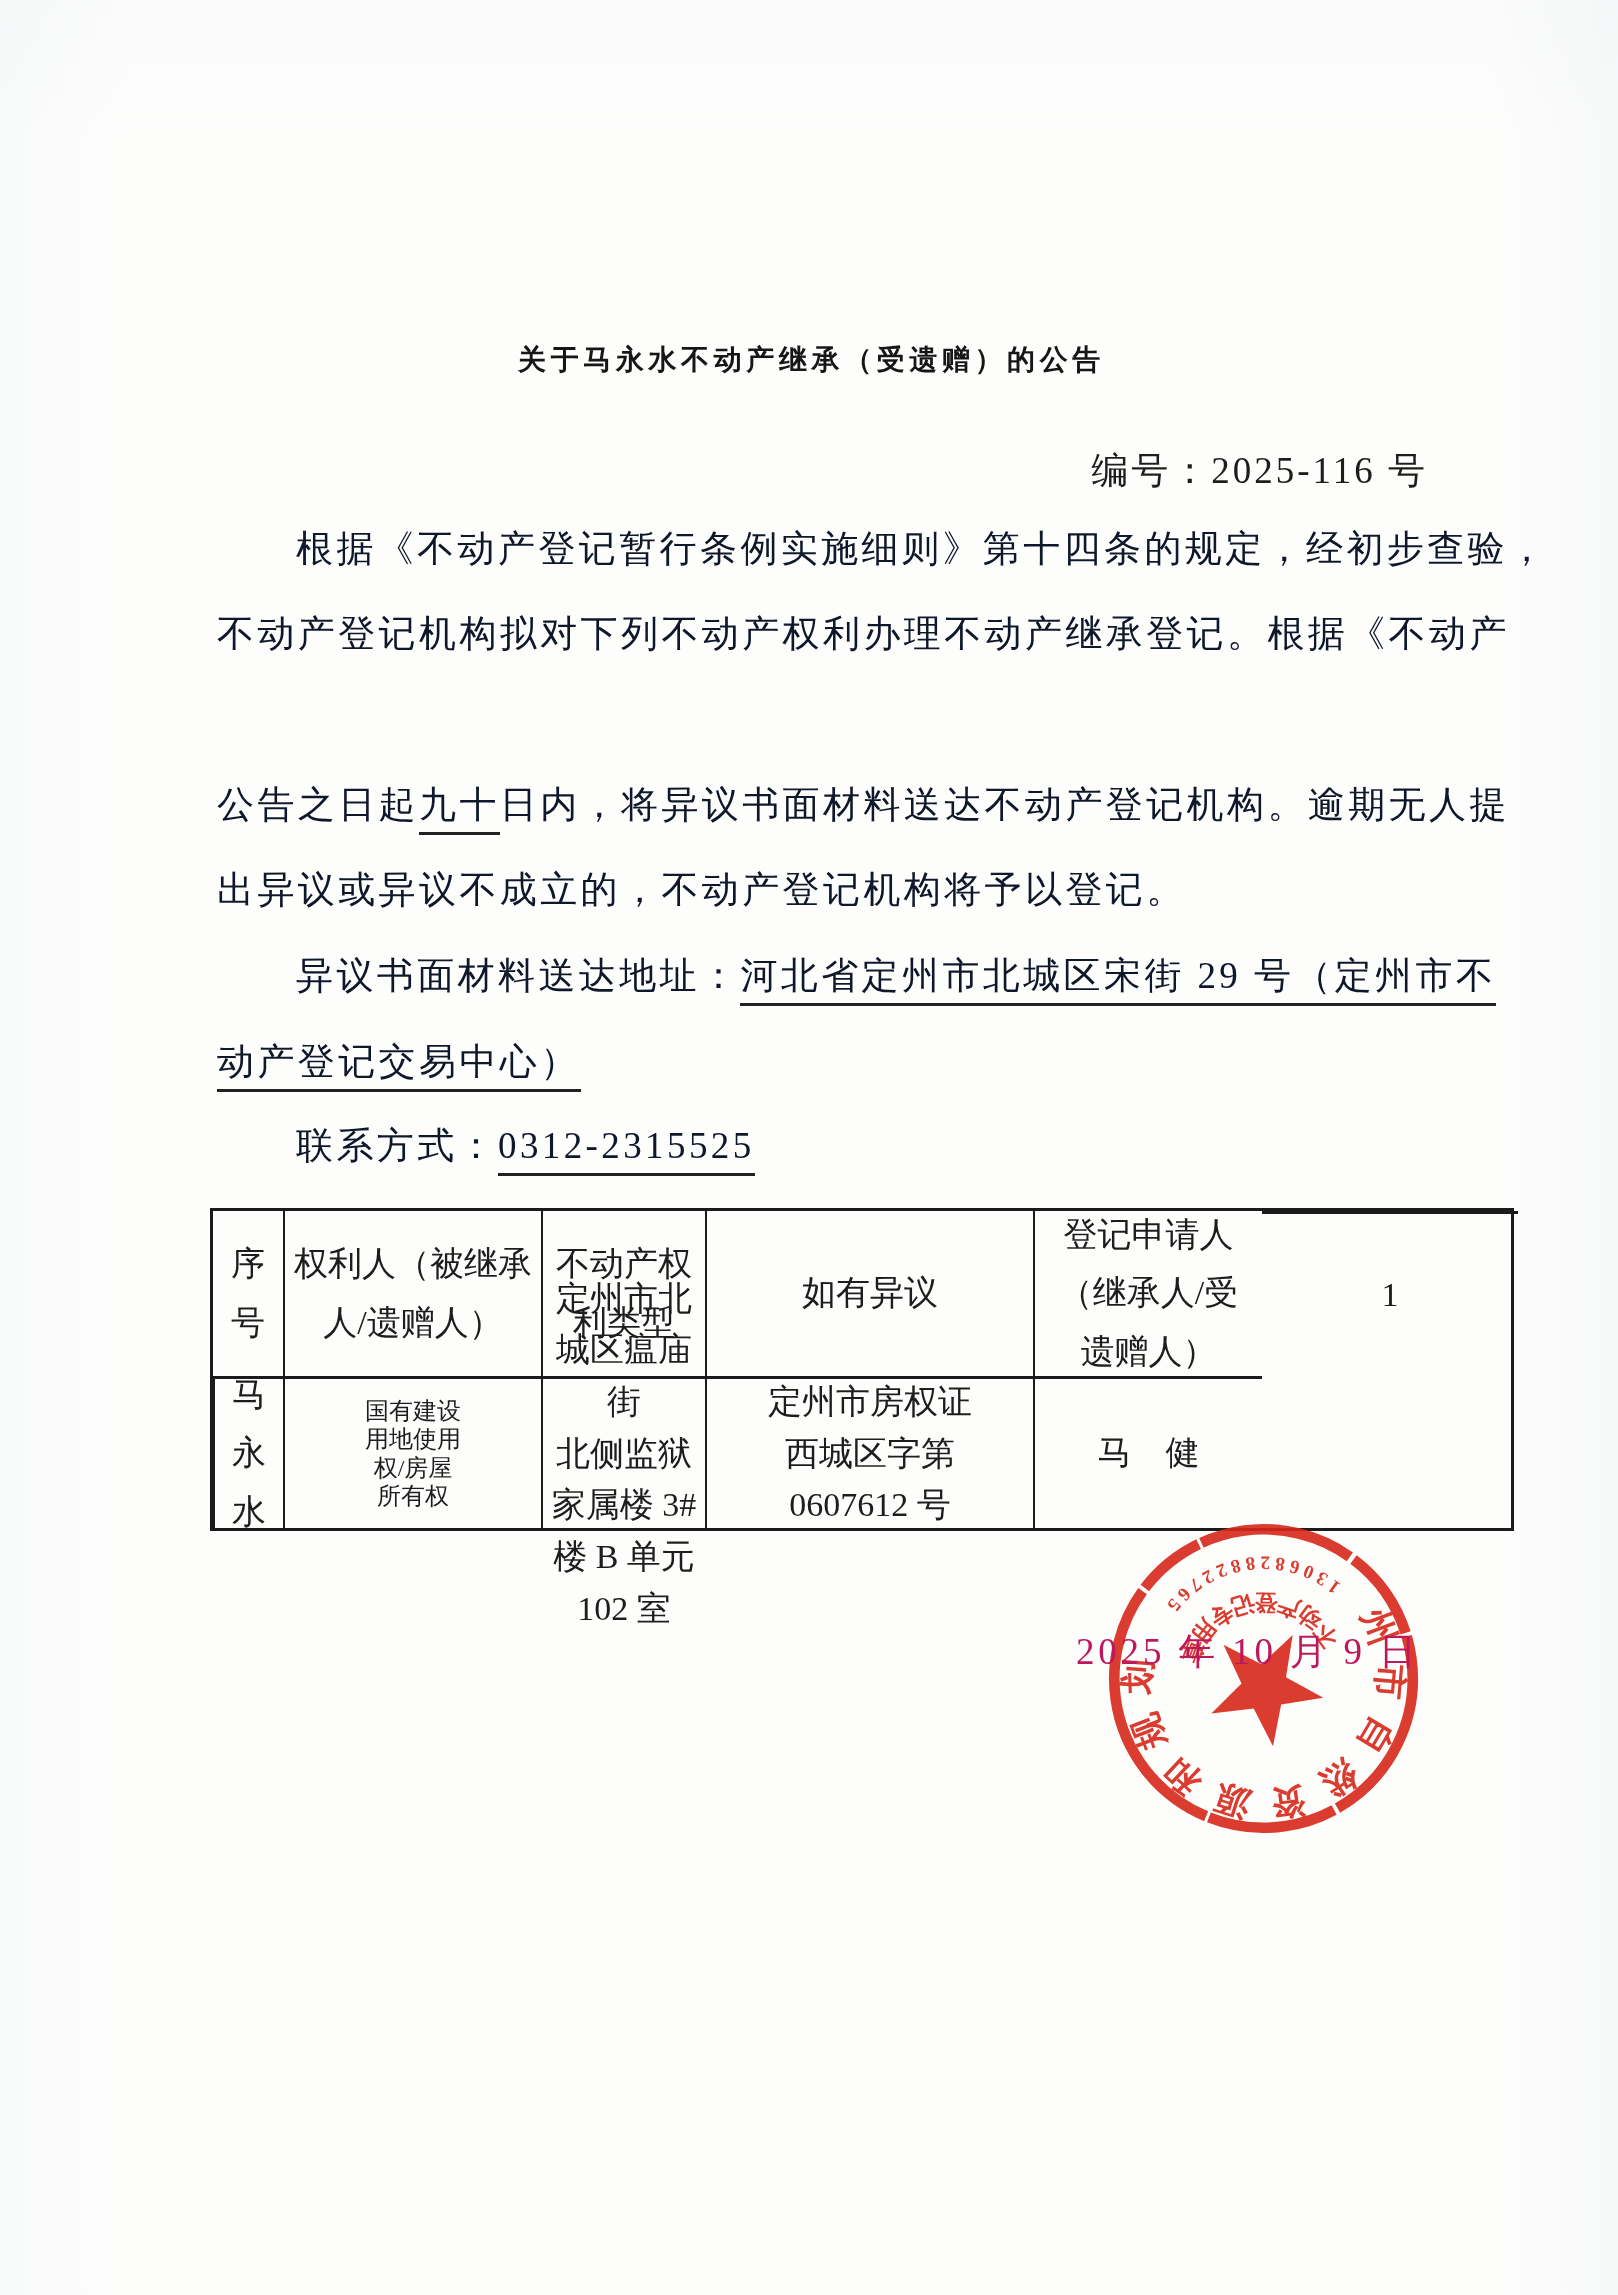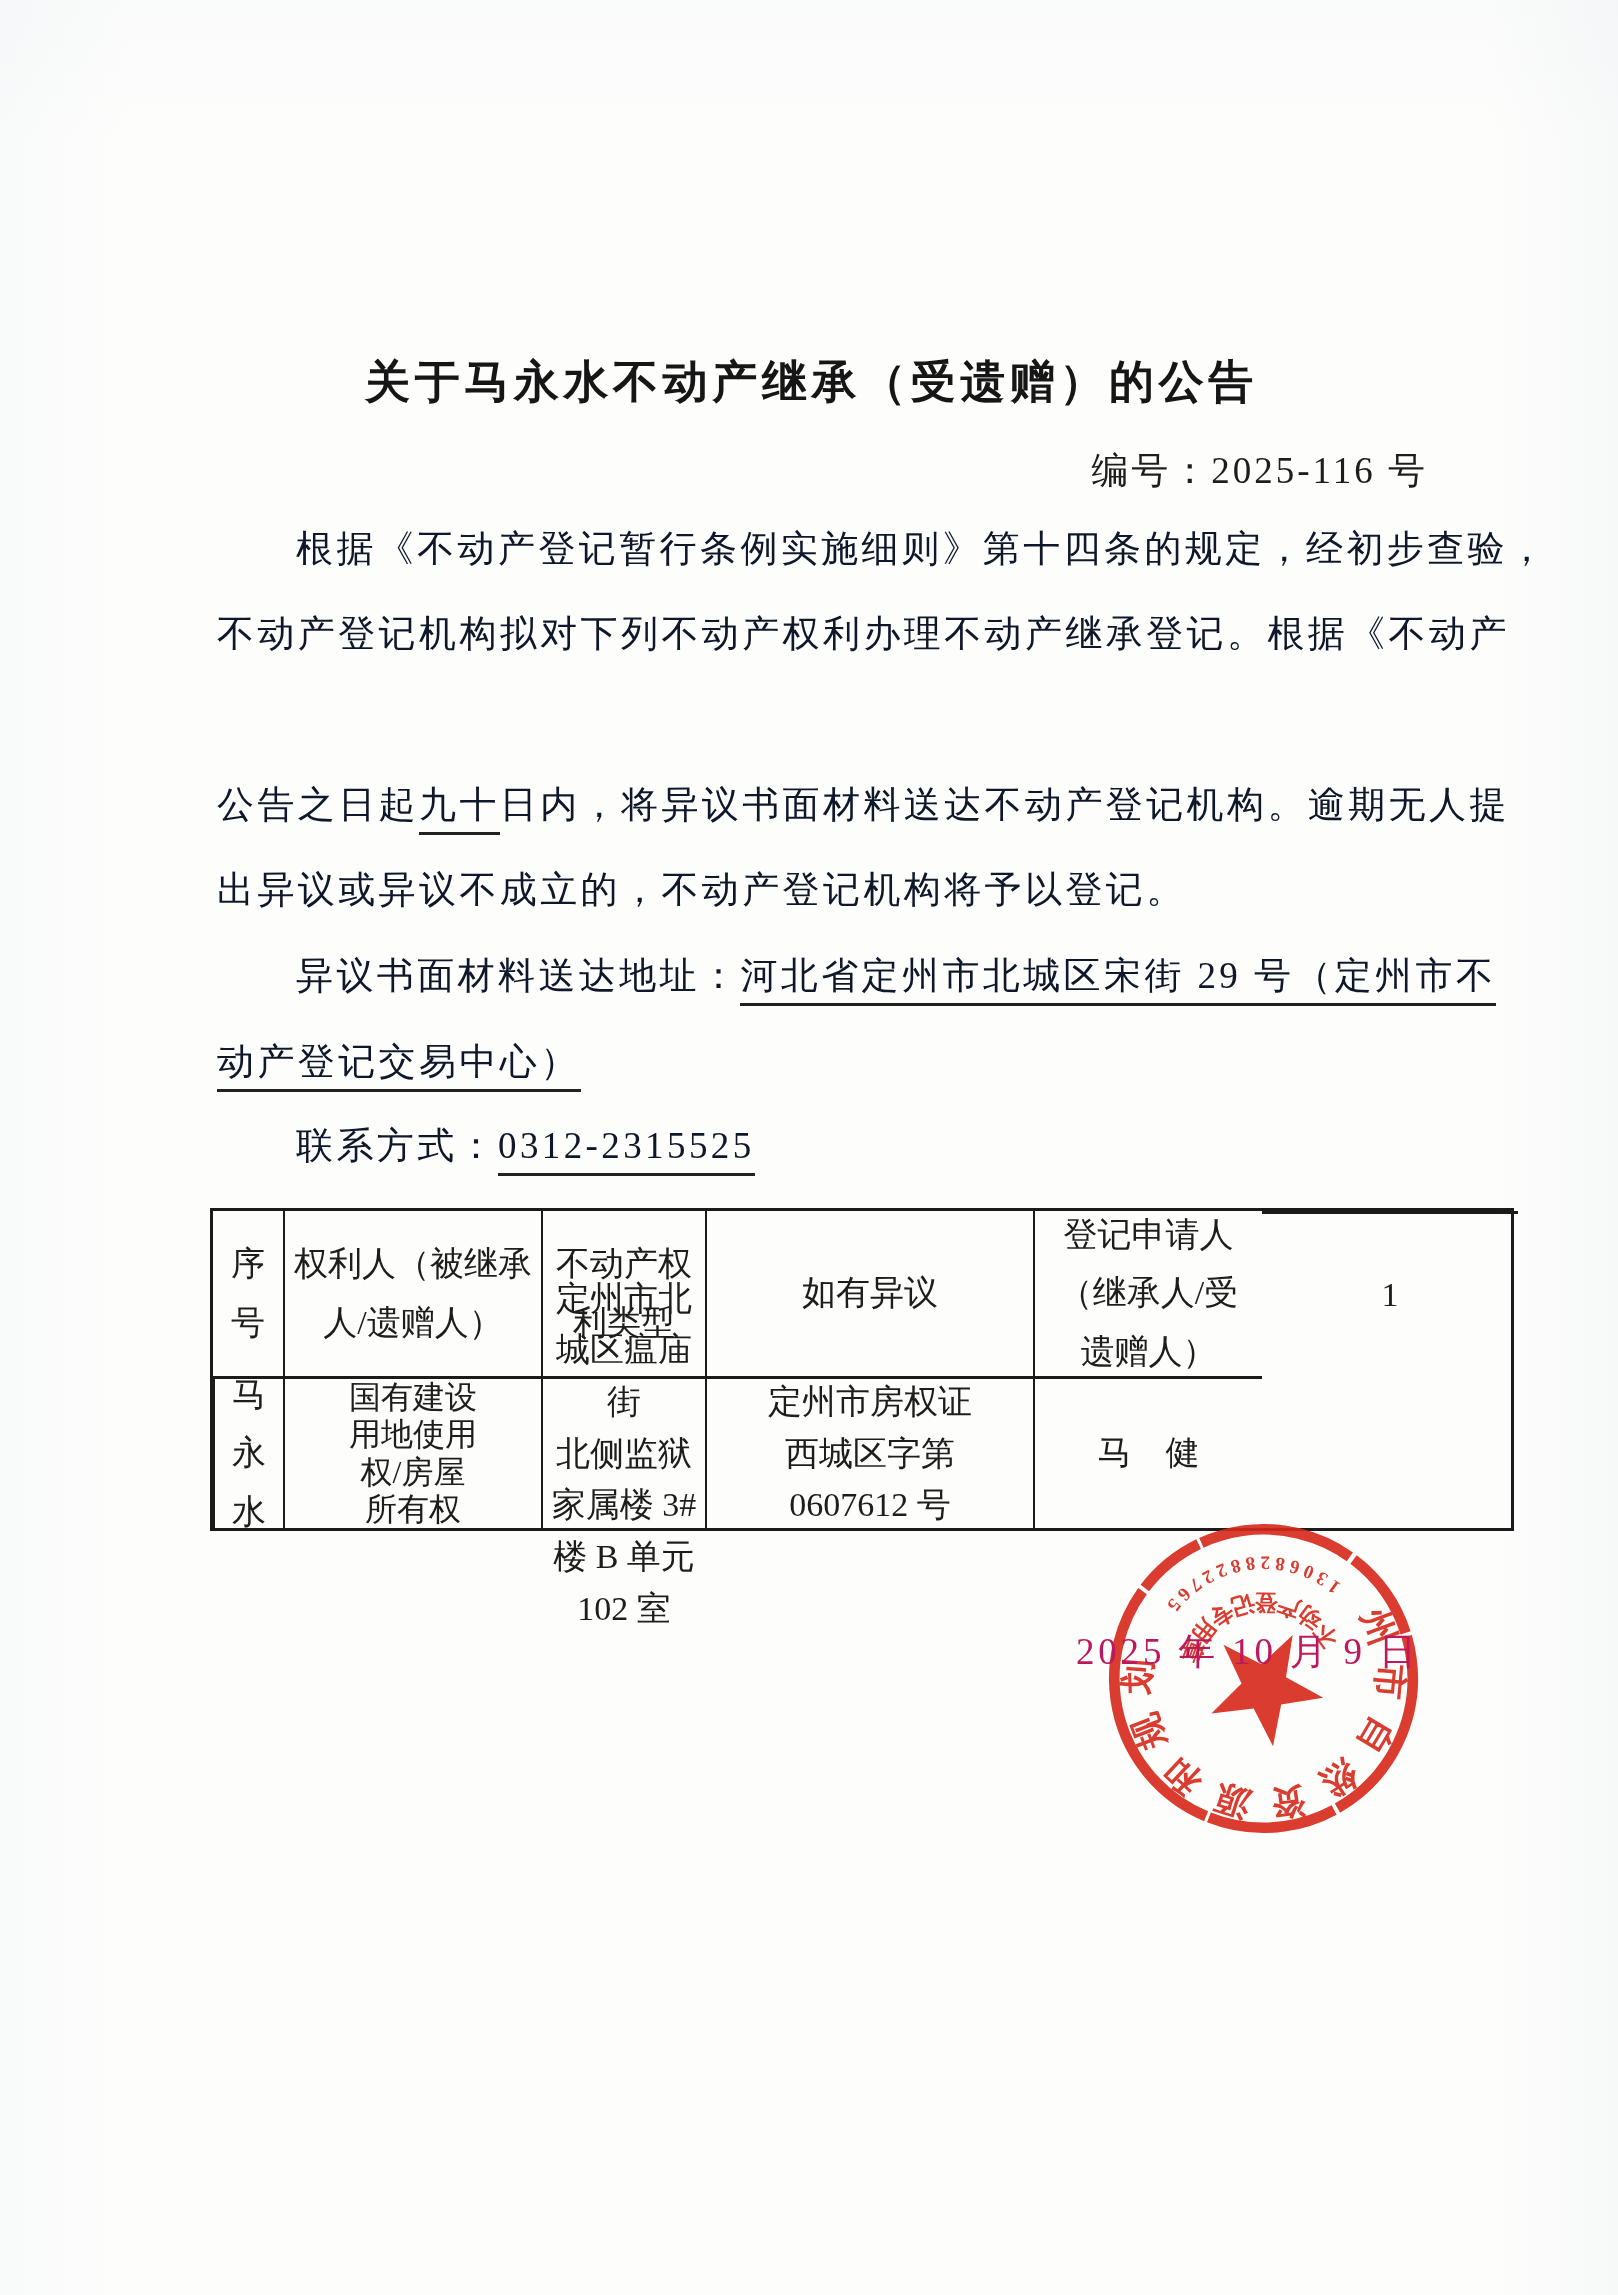--- a/index.html
+++ b/index.html
@@ -18,21 +18,21 @@
     background:
       linear-gradient(90deg, rgba(210,222,232,.10) 0%, rgba(255,255,255,0) 8%, rgba(255,255,255,0) 92%, rgba(205,215,225,.12) 100%),
       linear-gradient(180deg, rgba(215,225,235,.08) 0%, rgba(255,255,255,0) 6%);
     pointer-events:none;
   }
   .title{
     position:absolute;left:122px;width:1379px;top:322px;
     text-align:center;
     font-family:"Liberation Sans", sans-serif;
     font-weight:700;
-    font-size:45px;letter-spacing:4.6px;
+    font-size:28px;letter-spacing:4.6px;
     color:#161616;
   }
   .doc-no{
     position:absolute;top:446px;right:190px;
     font-size:37px;letter-spacing:3px;
   }
   .bline{
     position:absolute;left:217px;
     font-size:37px;letter-spacing:3.4px;
     white-space:nowrap;
@@ -55,21 +55,21 @@
     display:flex;flex-direction:column;
     justify-content:center;align-items:center;
     text-align:center;
     font-size:34px;
     line-height:1.72;
     padding:3px 1.5px;
     border-left:2.3px solid #1b1b1b;
   }
   .cell.c0{border-left:none;}
   .cell.datarow{border-top:3px solid #1b1b1b;}
-  .cell.tight{font-size:32px;line-height:1.17;}
+  .cell.tight{font-size:24px;line-height:1.17;}
   .cell.loose{line-height:1.52;}
   .date-line{
     position:absolute;left:1076px;top:1627px;
     font-size:37px;letter-spacing:3.8px;
     color:#be185d;
     z-index:3;white-space:nowrap;
   }
   .seal{
     position:absolute;left:1096px;top:1511px;
     width:335px;height:335px;

